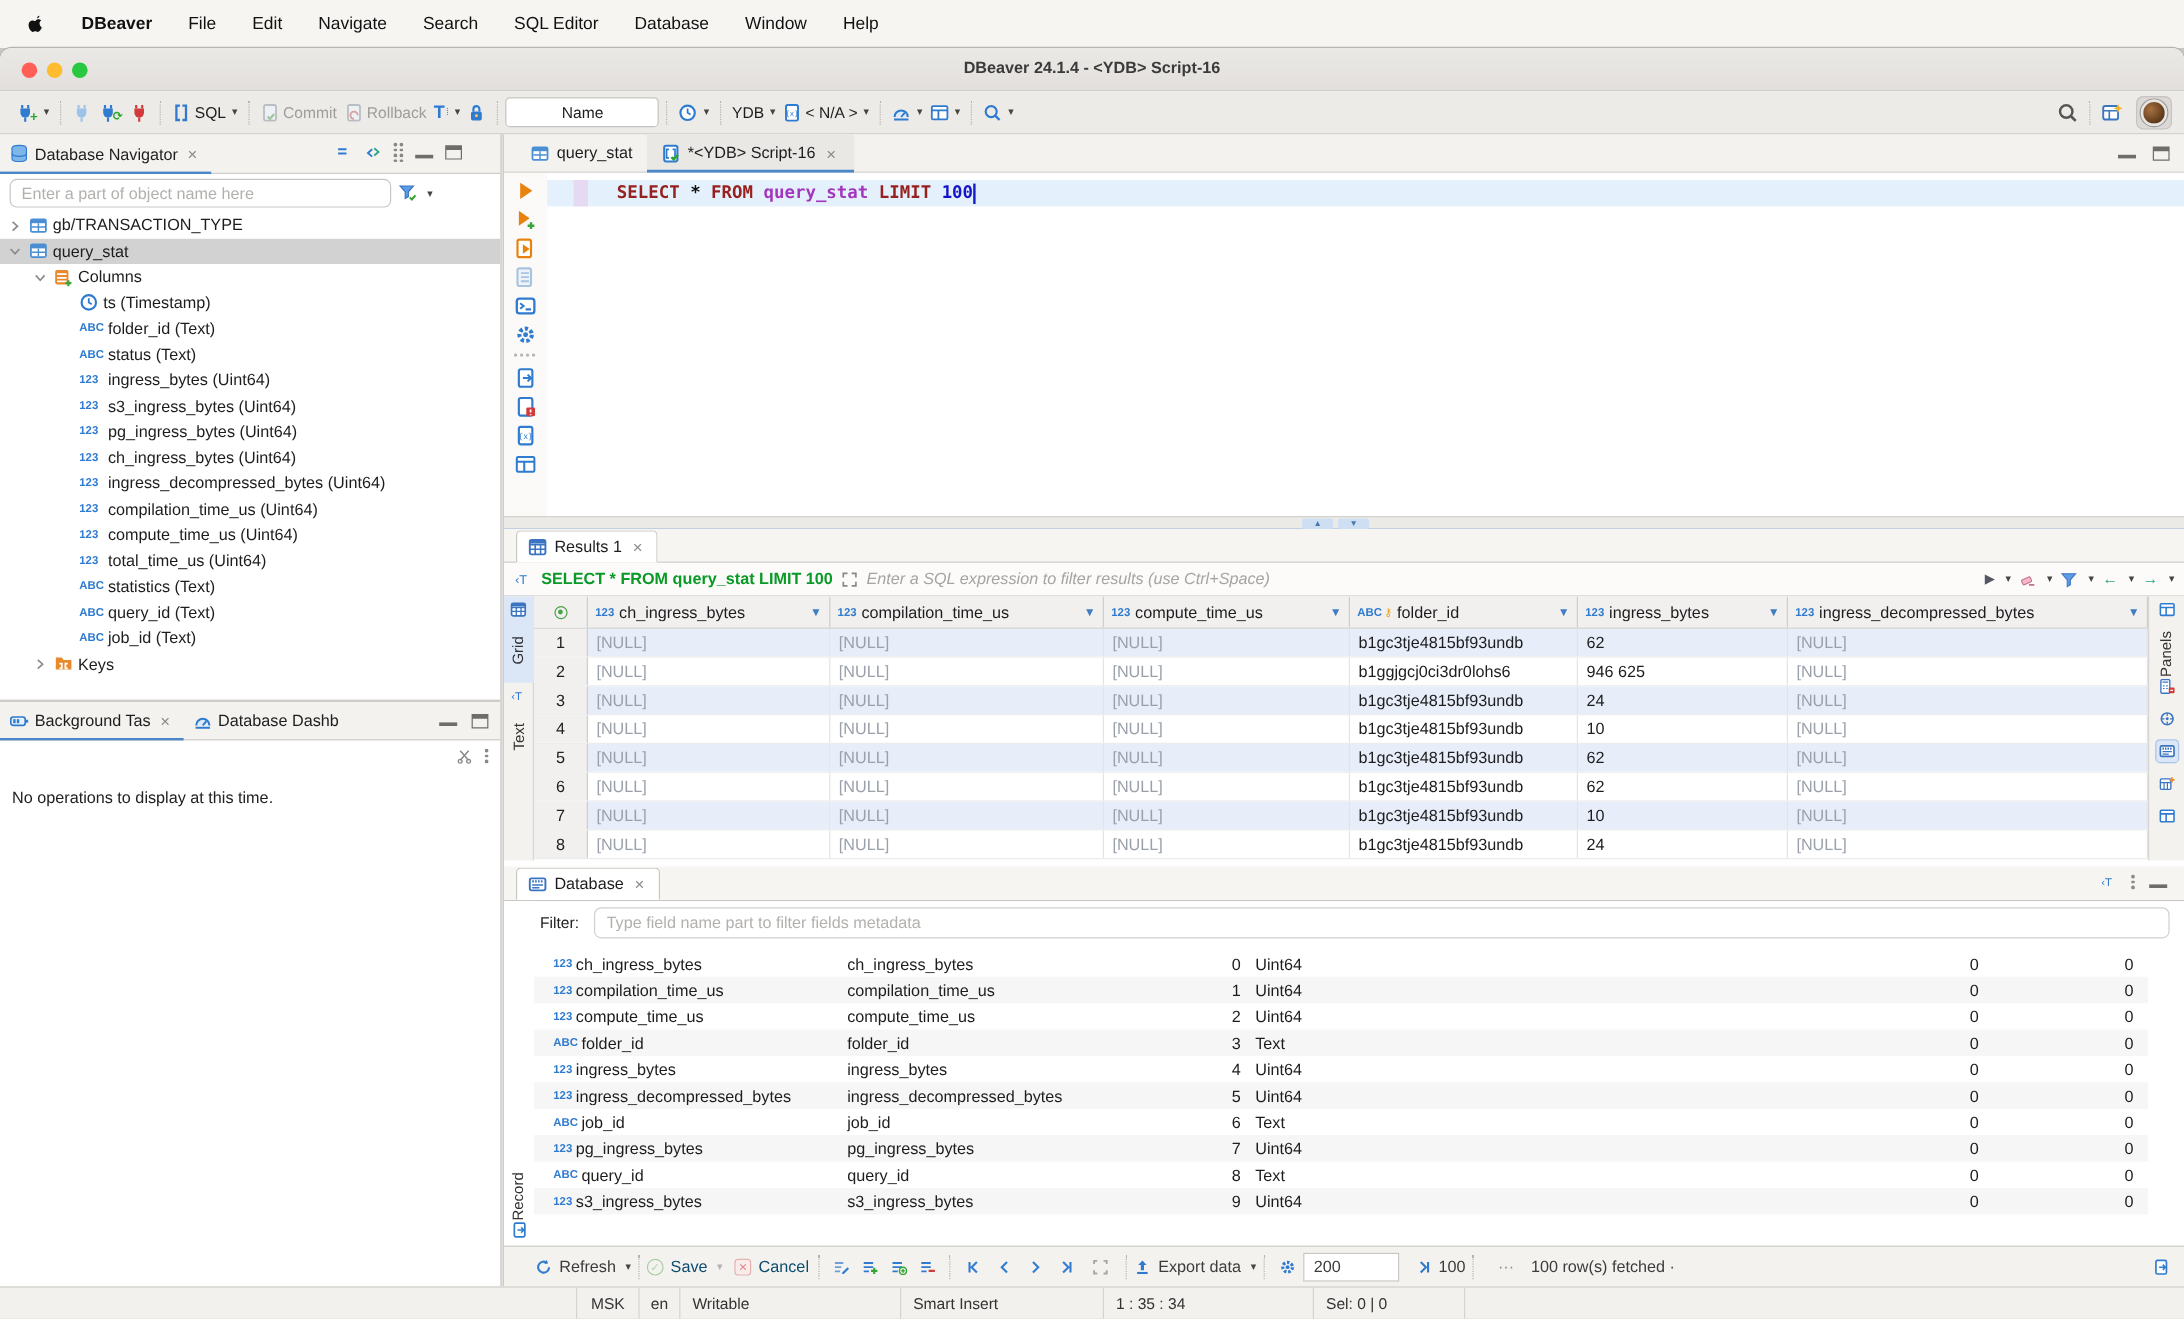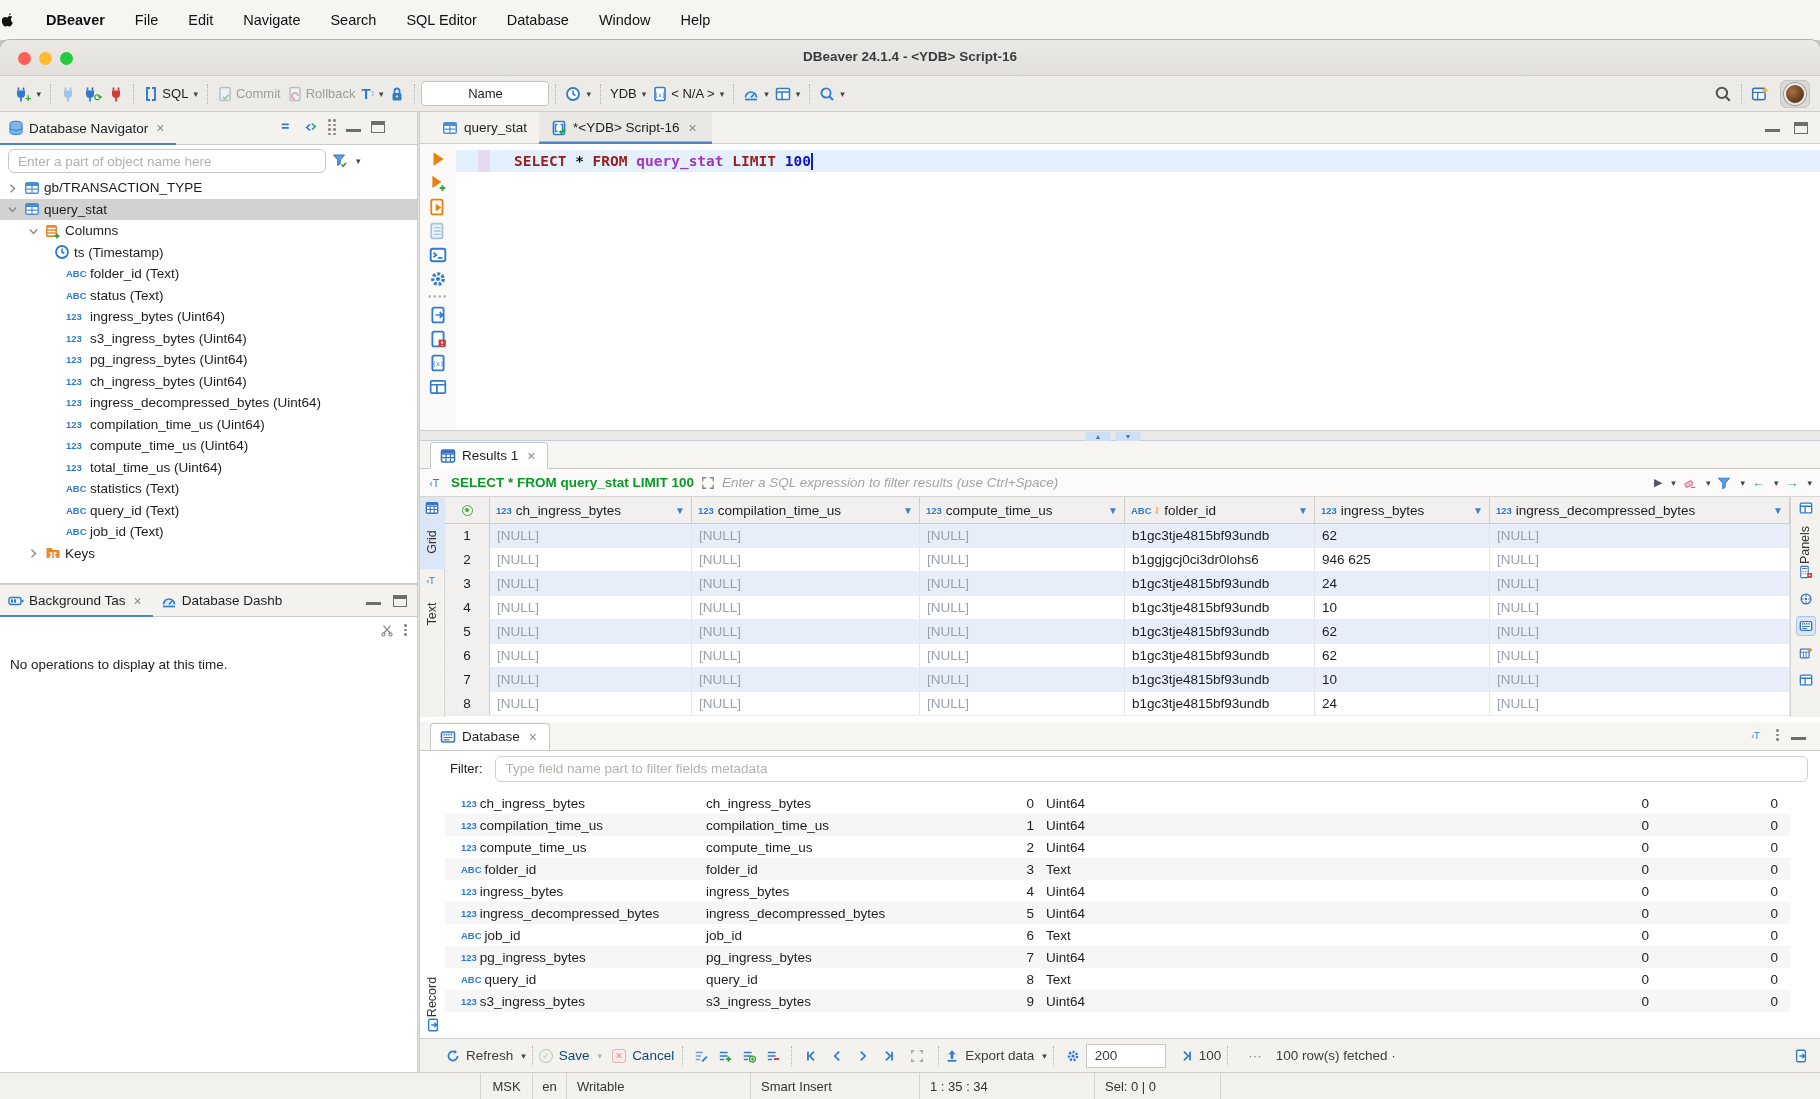--- a/index.html
+++ b/index.html
@@ -6,21 +6,21 @@
   html,body{width:1820px;height:1099px;overflow:hidden}
   body{font-family:"Liberation Sans","DejaVu Sans",sans-serif;font-size:13px;color:#1d1d1f;background:#c9c7c4;position:relative}
   .abs{position:absolute}
   .flex{display:flex;align-items:center}
   .dd{font-size:9px;color:#444;margin-left:2px}
   .sep{width:1px;height:20px;border-left:1px dotted #b5b3b0;margin:0 6px}
   svg.ic{width:16px;height:16px;flex:0 0 auto}
   svg.ic14{width:14px;height:14px;flex:0 0 auto}
   .x{color:#8d8b89;font-size:14px;padding:0 3px;cursor:default}
   
-  #menubar{left:0;top:0;width:1820px;height:40px;background:#f6f5f2;display:flex;align-items:center;gap:30px;font-size:14.5px;color:#111}
+  #menubar{left:0;top:0;width:1820px;height:40px;background:#f6f5f2;display:flex;align-items:center;gap:30px;padding-left:22px;font-size:14.5px;color:#111}
   #menubar .mi:first-child{font-weight:bold}
   
   #window{left:0;top:40px;width:1820px;height:1059px;background:#fff;border-radius:10px 10px 0 0;overflow:hidden;box-shadow:0 0 0 1px #b6b4b1}
   #titlebar{left:0;top:40px;width:1820px;height:36px;background:linear-gradient(#ebe9e6,#e2dfdc);border-radius:10px 10px 0 0;border-bottom:1px solid #cfcdca}
   .tl{width:13px;height:13px;border-radius:50%;display:inline-block;margin-right:8px}
   #title{position:absolute;left:0;right:0;top:9px;text-align:center;font-weight:bold;color:#3b3b3b;font-size:13.5px}
   
   #toolbar{left:0;top:76px;width:1820px;height:36px;background:#edebe8;border-bottom:1px solid #cfcdca;display:flex;align-items:center;padding:0 10px}
   .tbtn{display:flex;align-items:center;gap:3px;padding:2px 3px;border-radius:4px}
   .glabel{color:#9f9d9a}
@@ -539,21 +539,21 @@
       <span class="tw open">
         <svg viewBox="0 0 16 16">
           <path d="M5.5 3.5l5 4.5-5 4.5" fill="none" stroke="#8a8a8a" stroke-width="1.7"></path>
         </svg>
       </span>
       <svg class="ti">
         <use href="#i-cols"></use>
       </svg>
       <span>Columns</span>
     </div>
-    <div class="trow" style="padding-left:36px">
+    <div class="trow" style="padding-left:48px">
       <span class="tw"></span>
       <svg class="ti">
         <use href="#i-clock"></use>
       </svg>
       <span>ts (Timestamp)</span>
     </div>
     <div class="trow" style="padding-left:48px">
       <span class="tw"></span>
       <span class="tabc">ABC</span>
       <span>folder_id (Text)</span>

